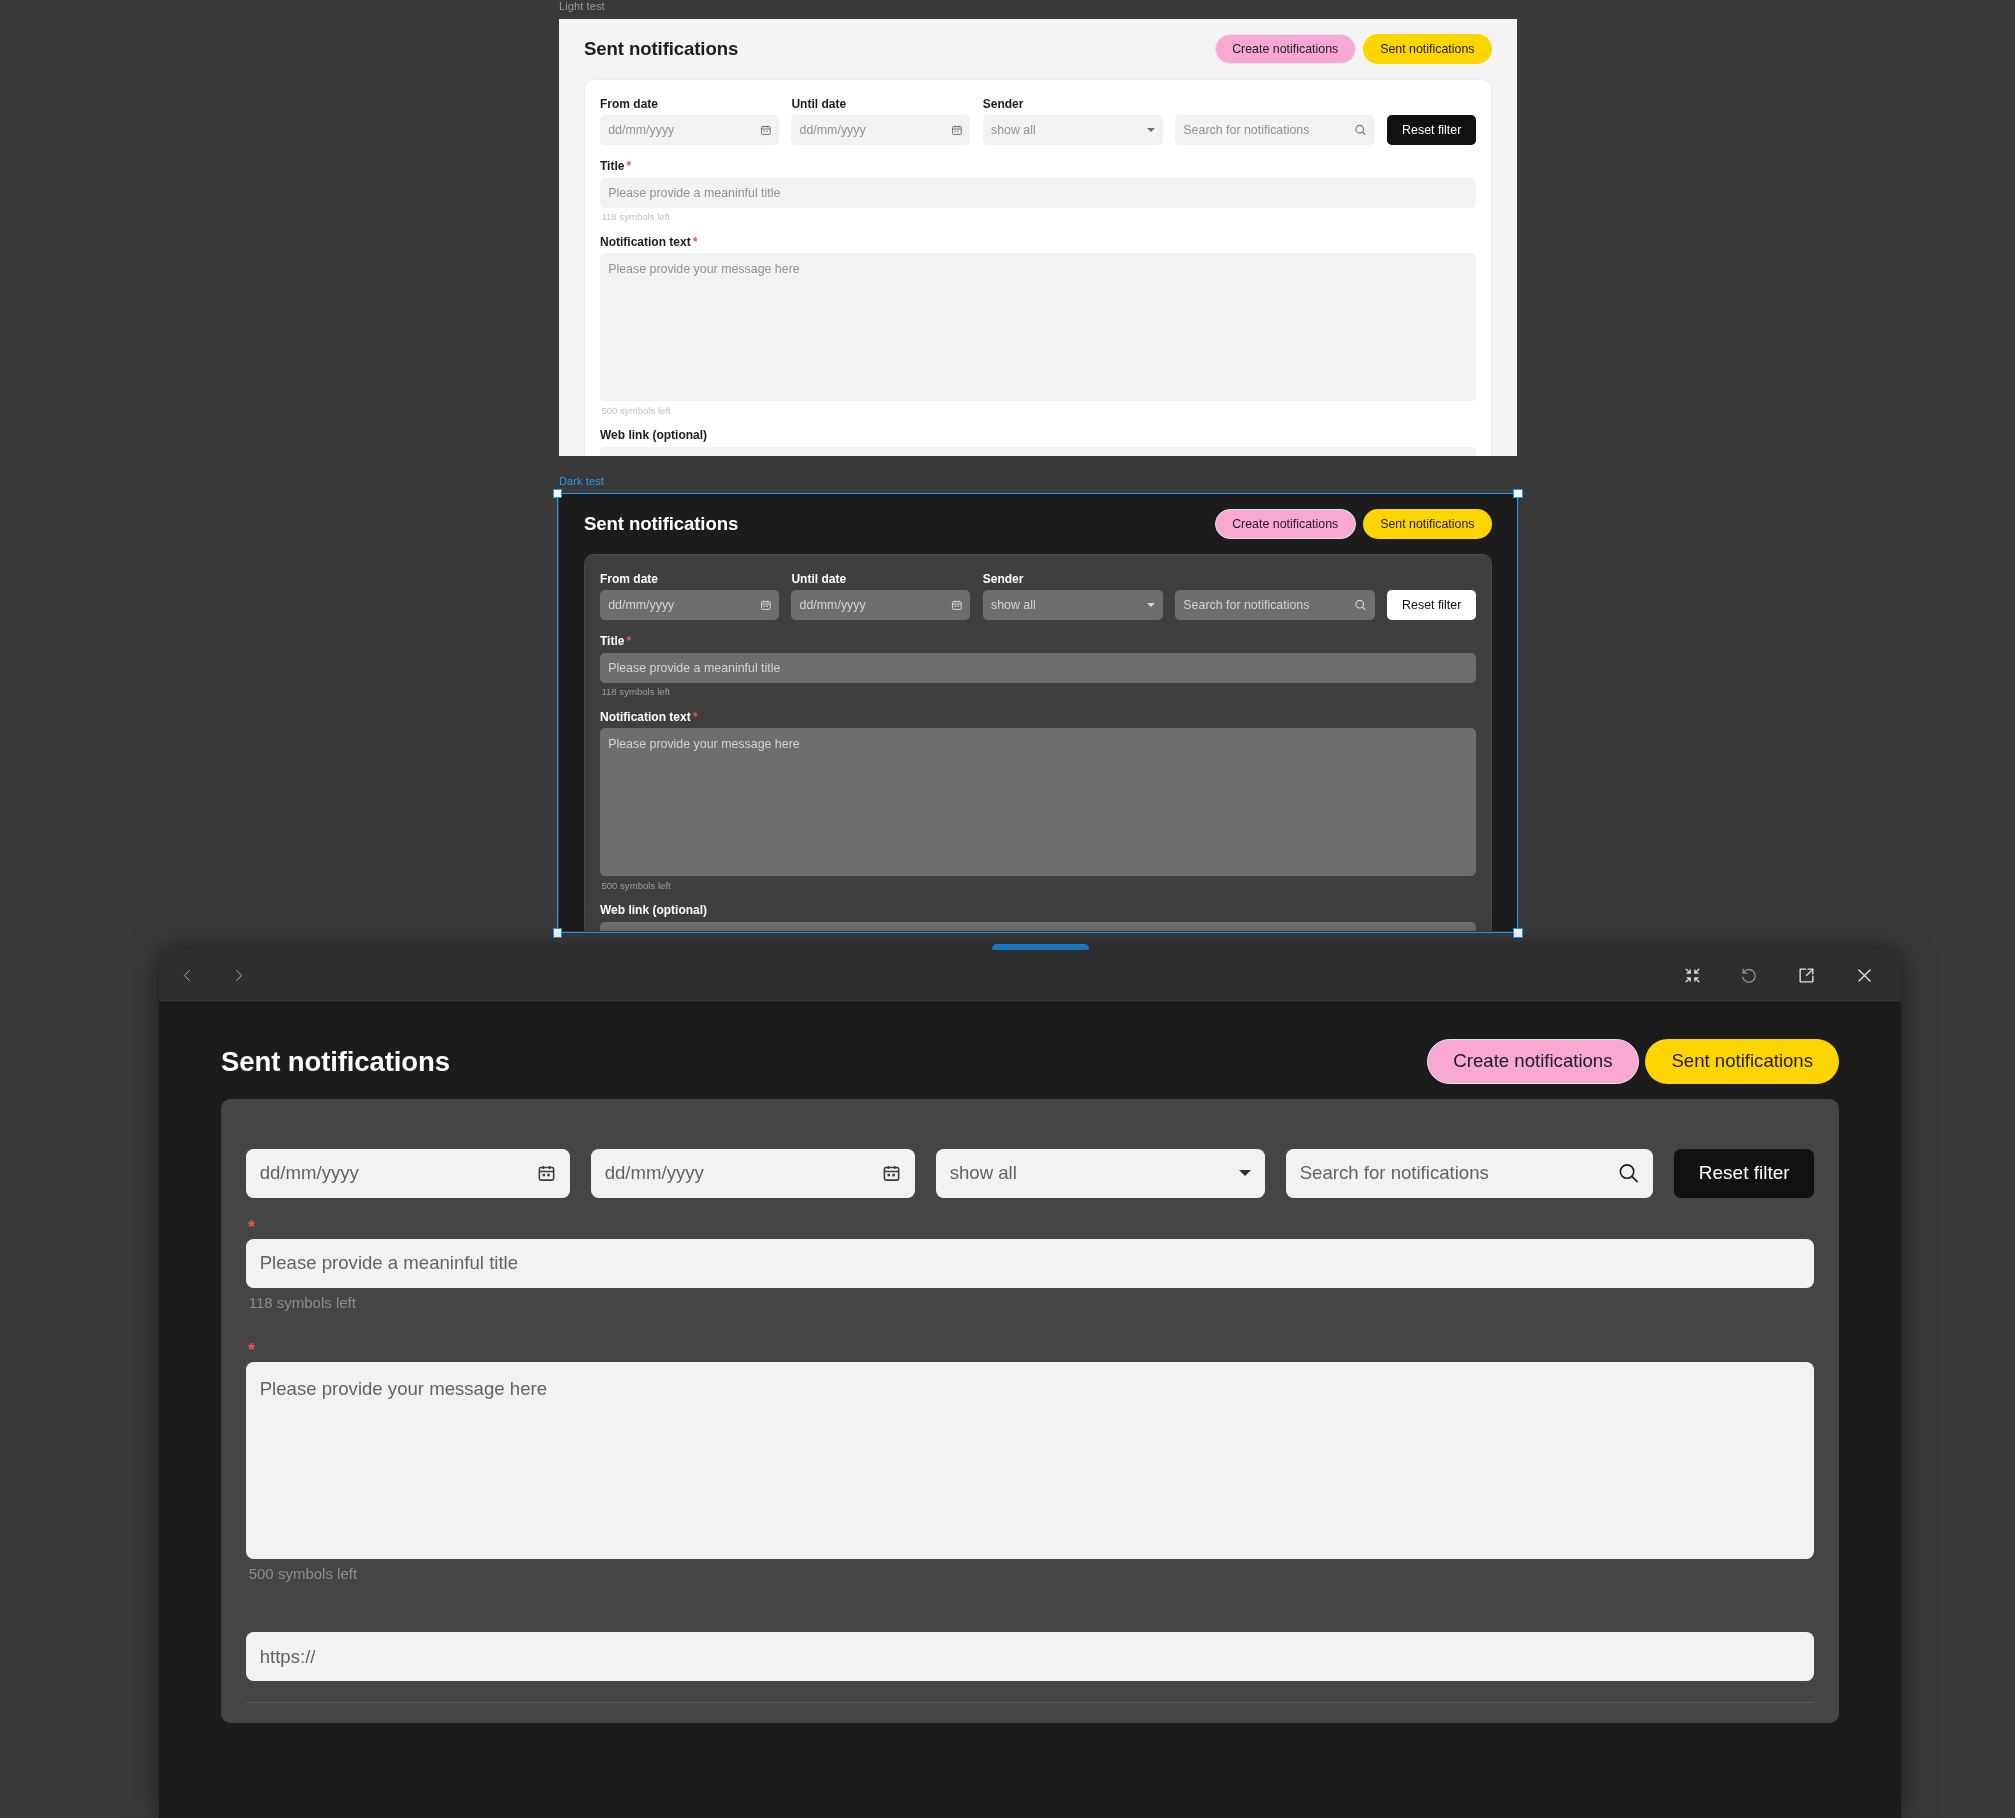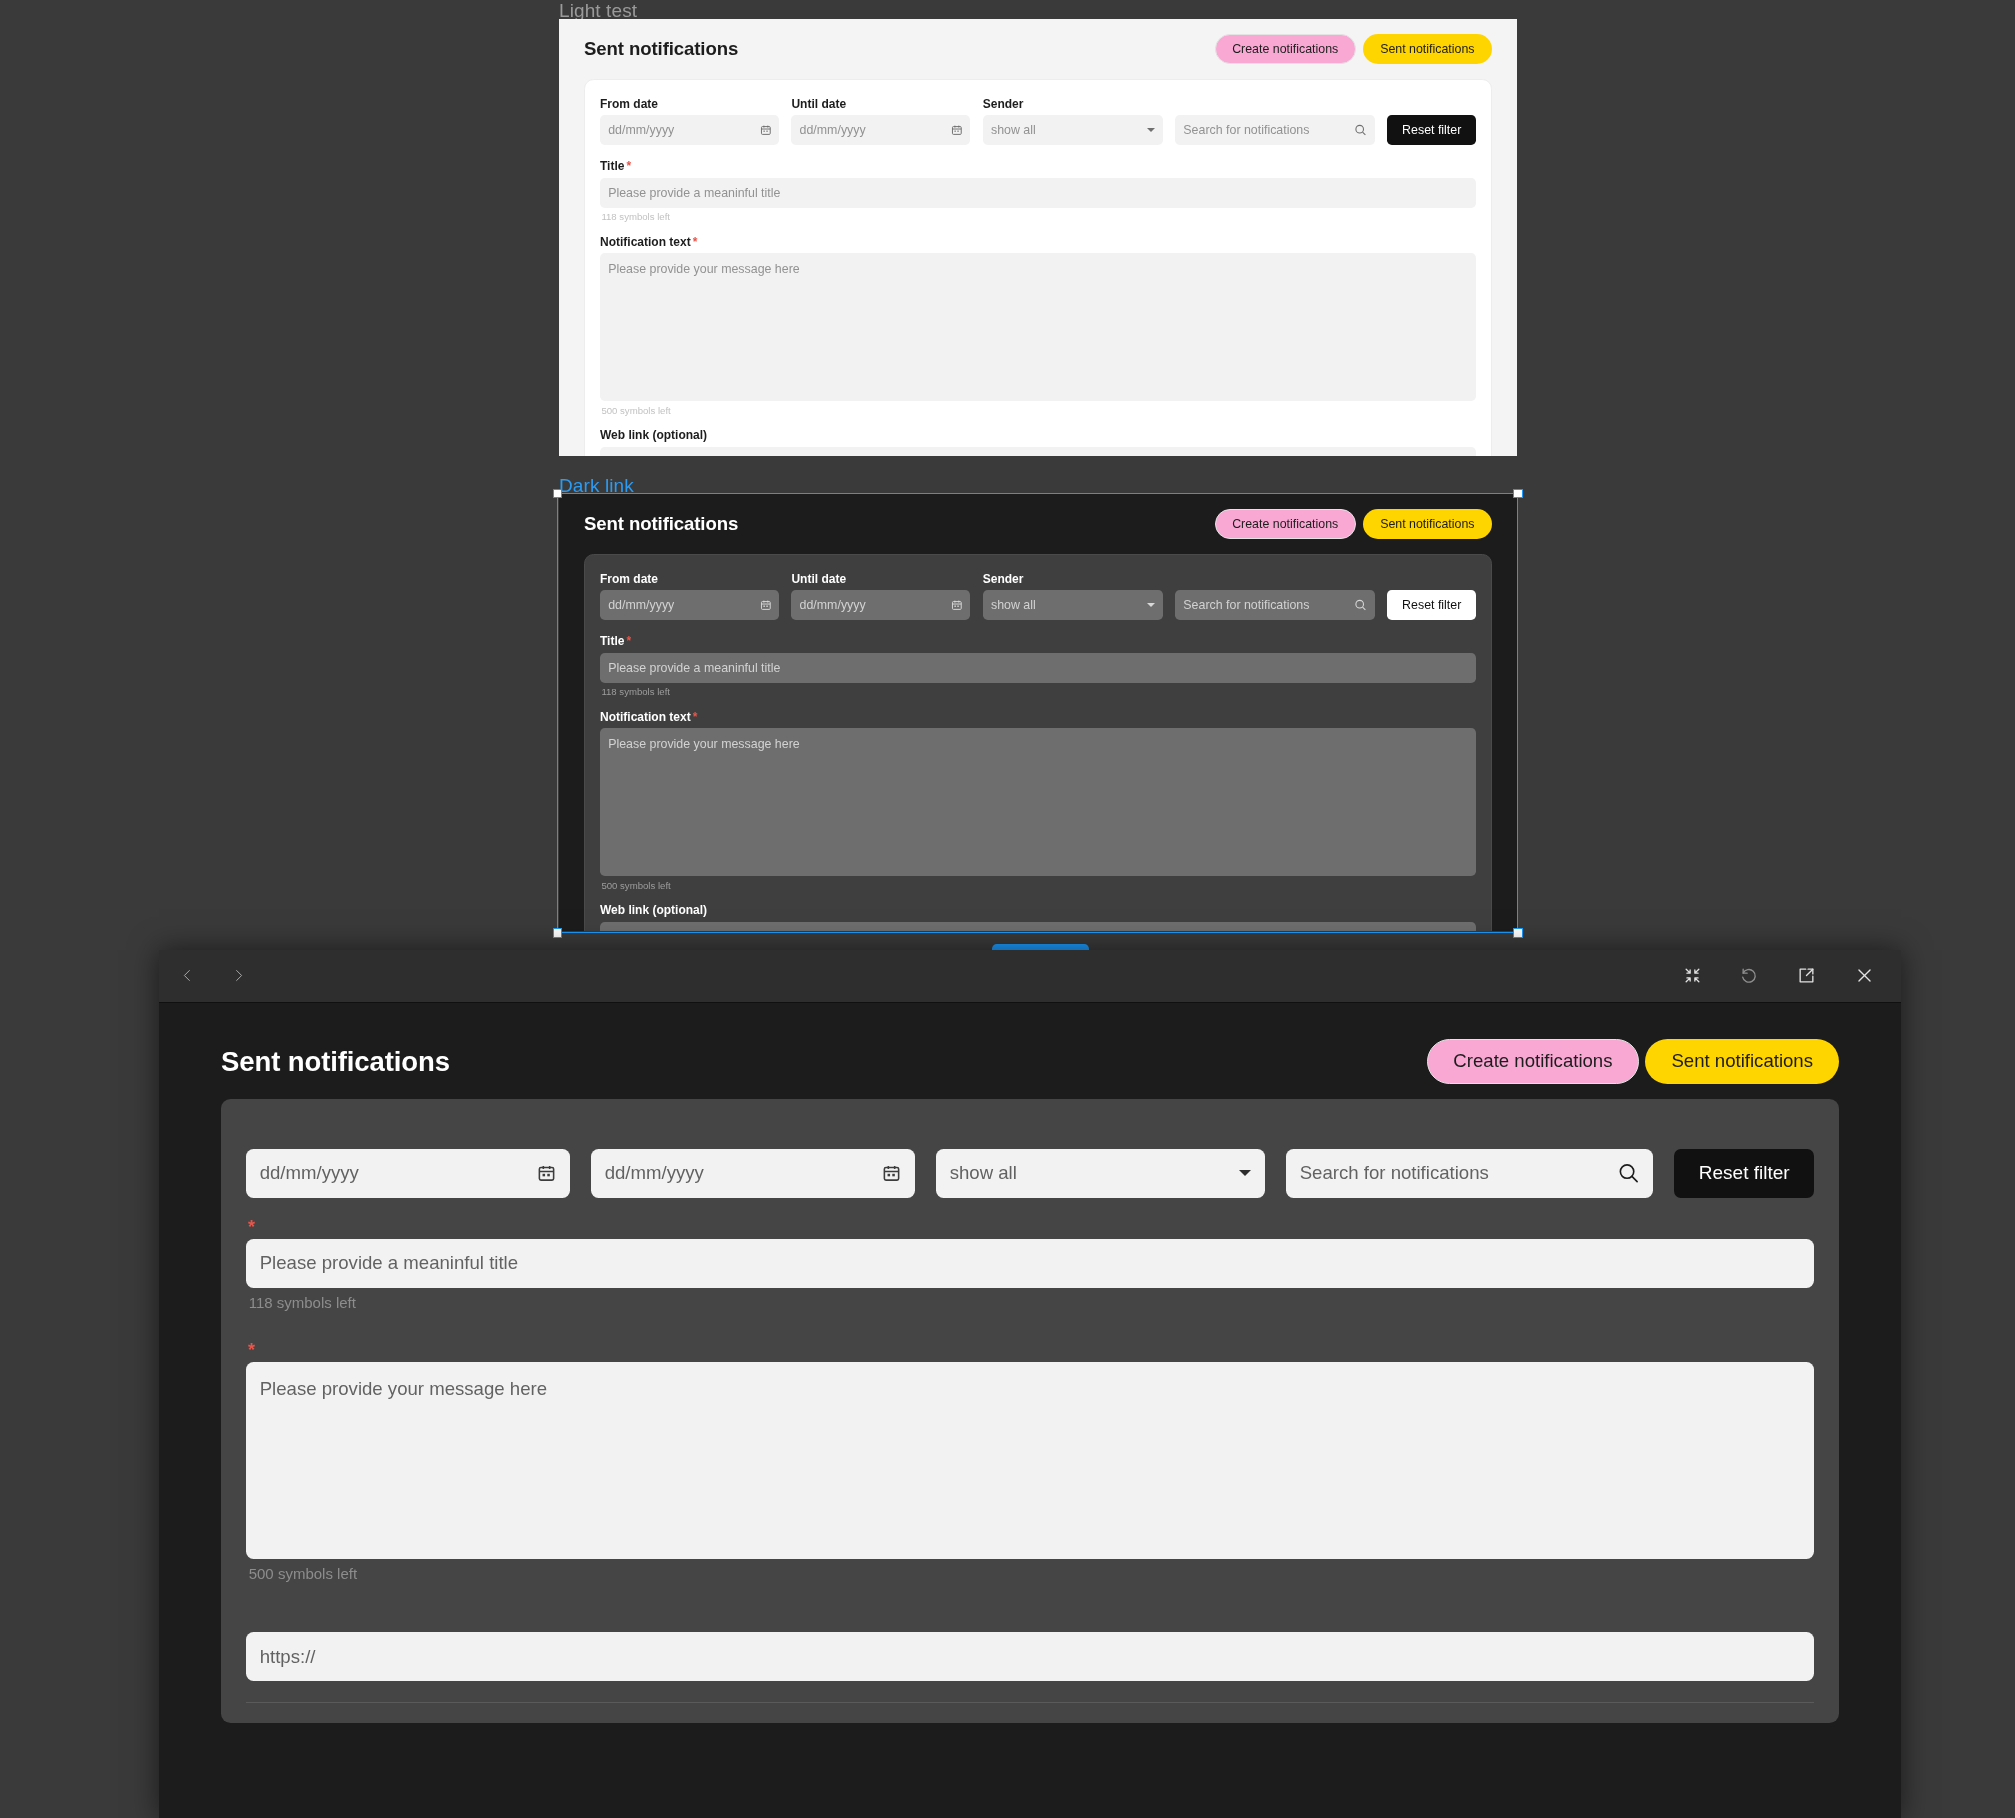--- a/index.html
+++ b/index.html
@@ -11,21 +11,21 @@
     background: #3a3a3a;
     font-family: "Liberation Sans", sans-serif;
     overflow: hidden;
   }
 
   #root { position: relative; width: 2015px; height: 1818px; background: #3a3a3a; }
 
   
   .frame-label {
     position: absolute;
-    font-size: 19px;
+    font-size: 11px;
     letter-spacing: 0.1px;
     white-space: nowrap;
   }
   .frame-label.light { color: #9a9a9a; }
   .frame-label.dark  { color: #2b9bf4; }
 
   .frame { position: absolute; overflow: hidden; }
 
   
   #frame-light {
@@ -294,21 +294,21 @@
           <div class="fld-label">Web link (optional)</div>
           <div class="ctl">
             <span class="ph">https://</span>
           </div>
         </div>
 
       </div>
     </div>
   </div>
 
-  <div class="frame-label dark" style="left:559px; top:475px;">Dark link</div>
+  <div class="frame-label dark" style="left:559px; top:475px;">Dark test</div>
 
   <div class="frame t-dark" id="frame-dark">
     <div class="app">
 
       <div class="app-head">
         <div class="app-title">Sent notifications</div>
         <div class="app-head-actions">
           <div class="pill ghost">Create notifications</div>
           <div class="pill primary">Sent notifications</div>
         </div>

